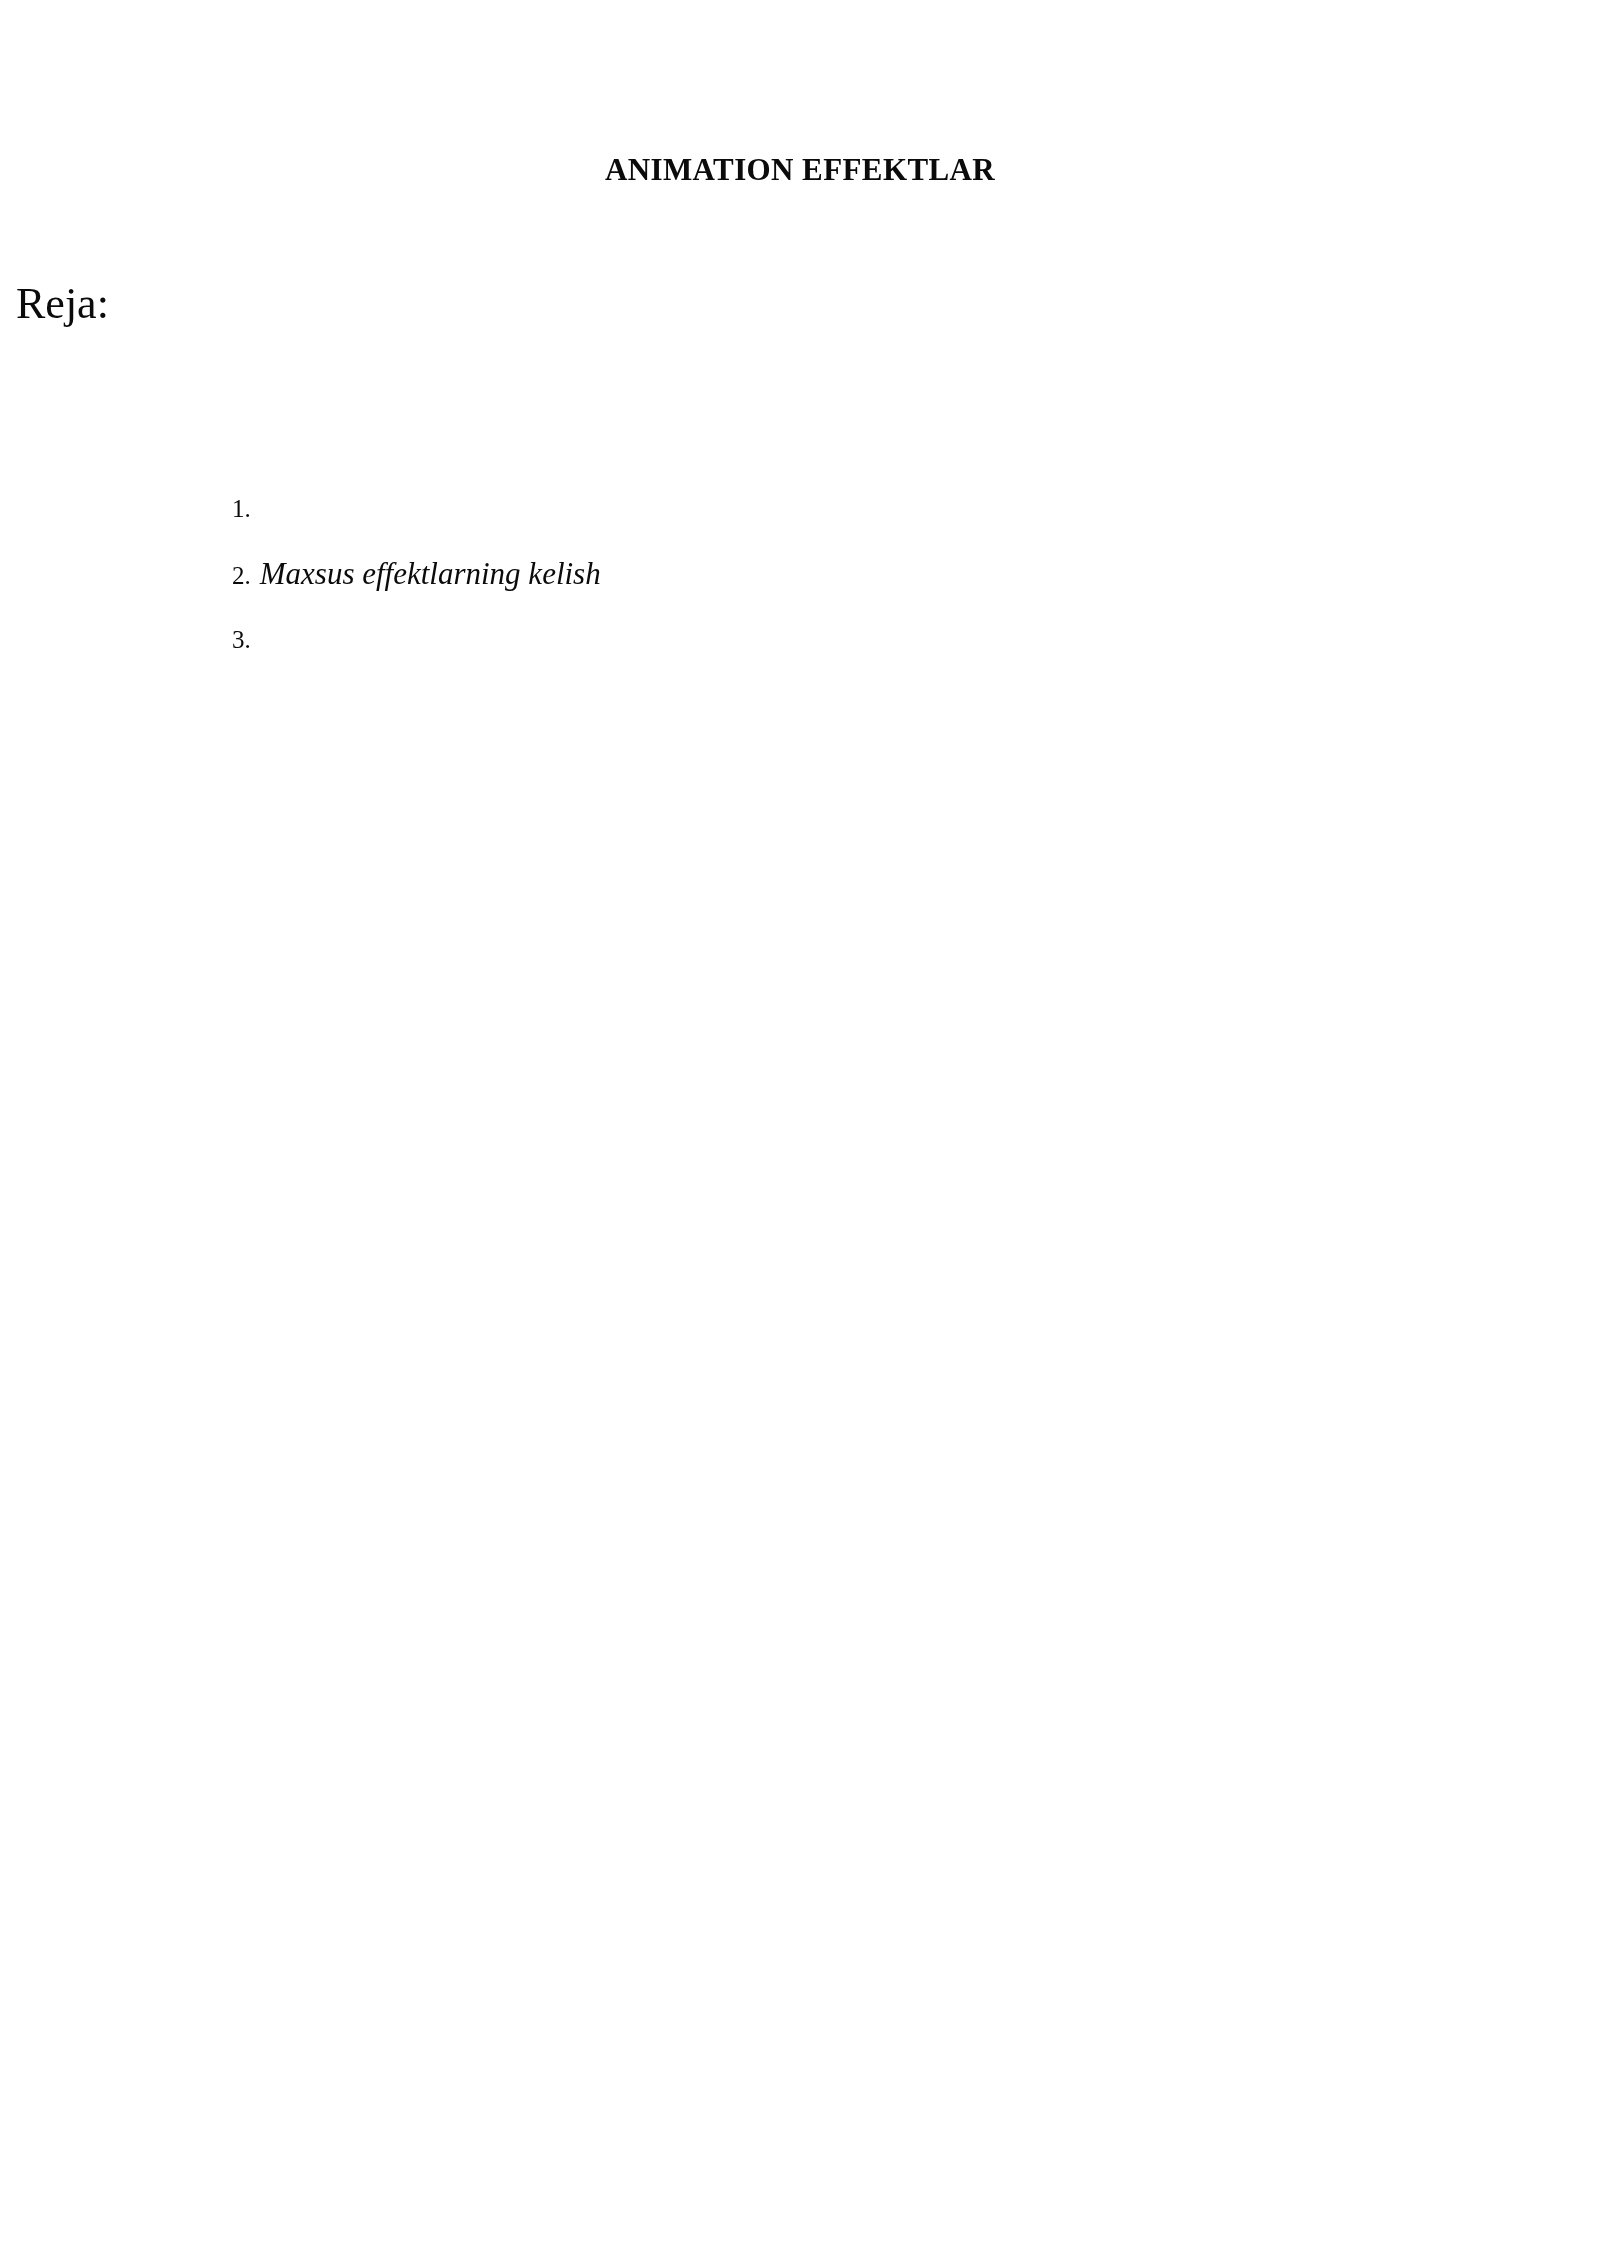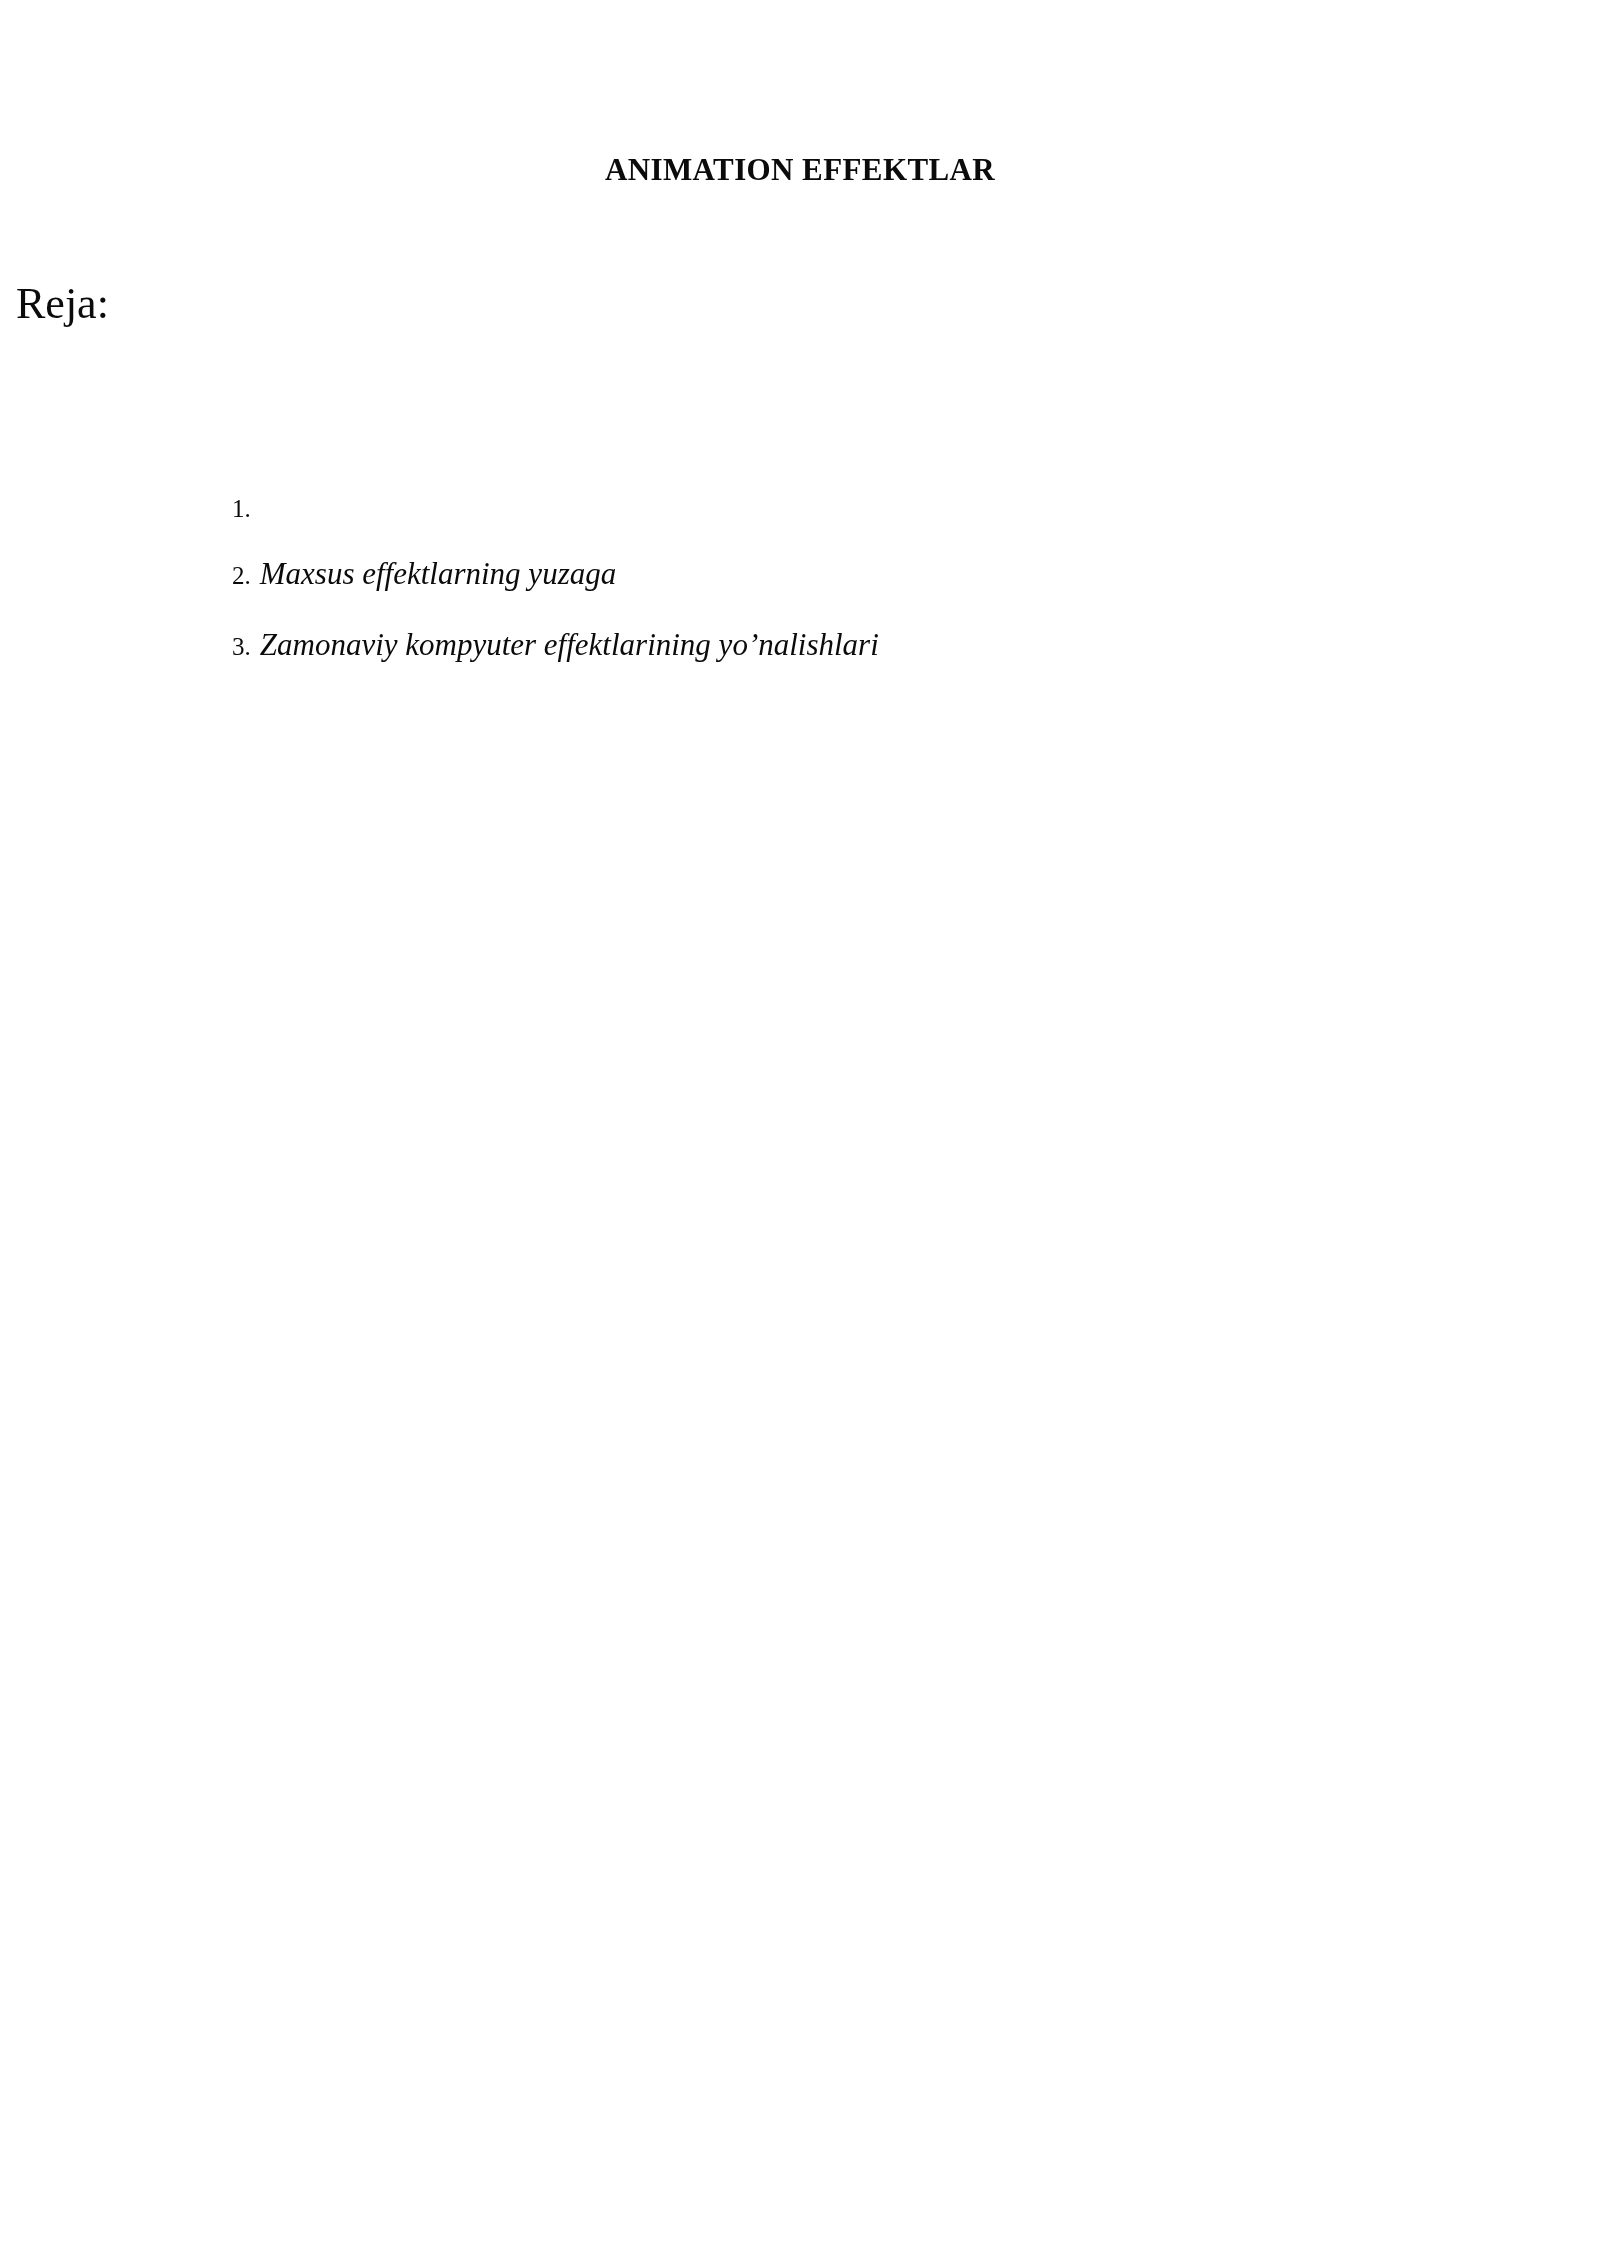--- a/index.html
+++ b/index.html
@@ -77,23 +77,22 @@
   <div class="section-heading">Reja:</div>
 
   <div class="plan-list">
 
     <div class="plan-item">
       <span class="plan-num">1.</span>
     </div>
 
     <div class="plan-item">
       <span class="plan-num">2.</span>
-      <span class="plan-text">Maxsus effektlarning yuzaga</span>
+      <span class="plan-text">Maxsus effektlarning kelish</span>
     </div>
 
     <div class="plan-item">
       <span class="plan-num">3.</span>
-      <span class="plan-text">Zamonaviy kompyuter effektlarining yo’nalishlari</span>
     </div>
 
   </div>
 
 </div>
 
 </body></html>

